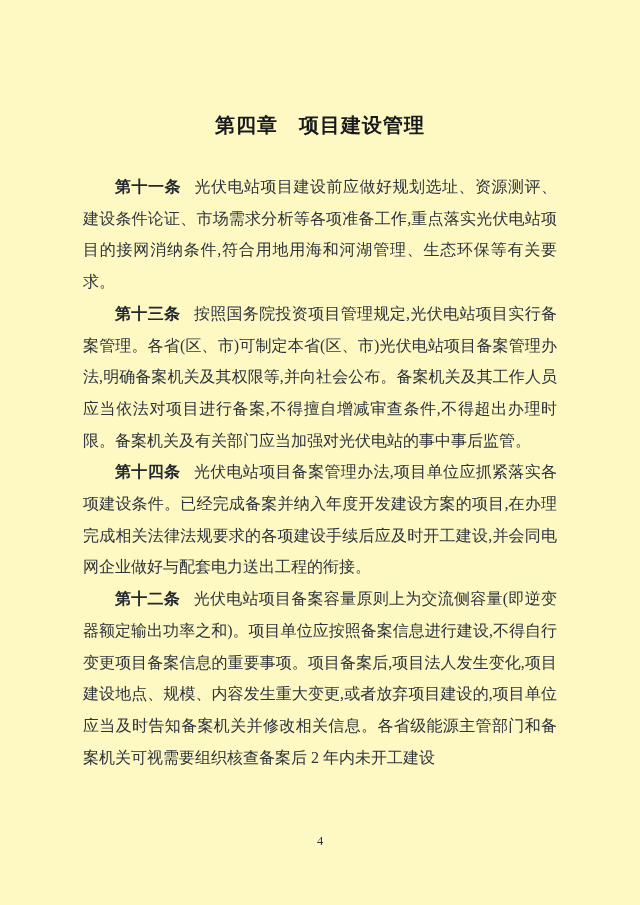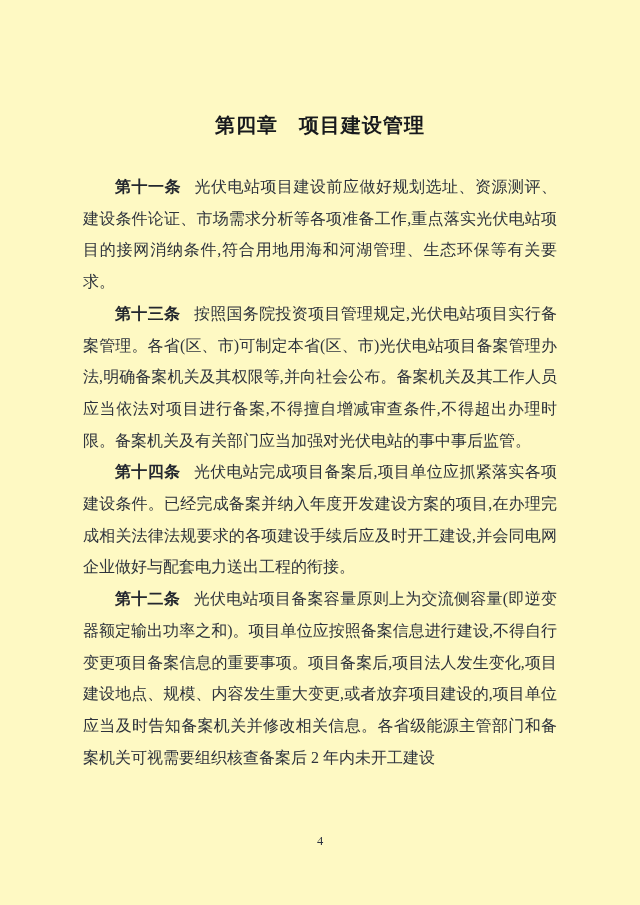--- a/index.html
+++ b/index.html
@@ -72,21 +72,21 @@
 
     <p class="para">
       <span class="term">第十一条</span><span class="ptext">光伏电站项目建设前应做好规划选址、资源测评、建设条件论证、市场需求分析等各项准备工作,重点落实光伏电站项目的接网消纳条件,符合用地用海和河湖管理、生态环保等有关要求。</span>
     </p>
 
     <p class="para">
       <span class="term">第十三条</span><span class="ptext">按照国务院投资项目管理规定,光伏电站项目实行备案管理。各省(区、市)可制定本省(区、市)光伏电站项目备案管理办法,明确备案机关及其权限等,并向社会公布。备案机关及其工作人员应当依法对项目进行备案,不得擅自增减审查条件,不得超出办理时限。备案机关及有关部门应当加强对光伏电站的事中事后监管。</span>
     </p>
 
     <p class="para">
-      <span class="term">第十四条</span><span class="ptext">光伏电站完成项目备案后,项目单位应抓紧落实各项建设条件。已经完成备案并纳入年度开发建设方案的项目,在办理完成相关法律法规要求的各项建设手续后应及时开工建设,并会同电网企业做好与配套电力送出工程的衔接。</span>
+      <span class="term">第十四条</span><span class="ptext">光伏电站项目备案管理办法,项目单位应抓紧落实各项建设条件。已经完成备案并纳入年度开发建设方案的项目,在办理完成相关法律法规要求的各项建设手续后应及时开工建设,并会同电网企业做好与配套电力送出工程的衔接。</span>
     </p>
 
     <p class="para">
       <span class="term">第十二条</span><span class="ptext">光伏电站项目备案容量原则上为交流侧容量(即逆变器额定输出功率之和)。项目单位应按照备案信息进行建设,不得自行变更项目备案信息的重要事项。项目备案后,项目法人发生变化,项目建设地点、规模、内容发生重大变更,或者放弃项目建设的,项目单位应当及时告知备案机关并修改相关信息。各省级能源主管部门和备案机关可视需要组织核查备案后 2 年内未开工建设</span>
     </p>
 
   </div>
 
   <div class="page-number">4</div>
 

